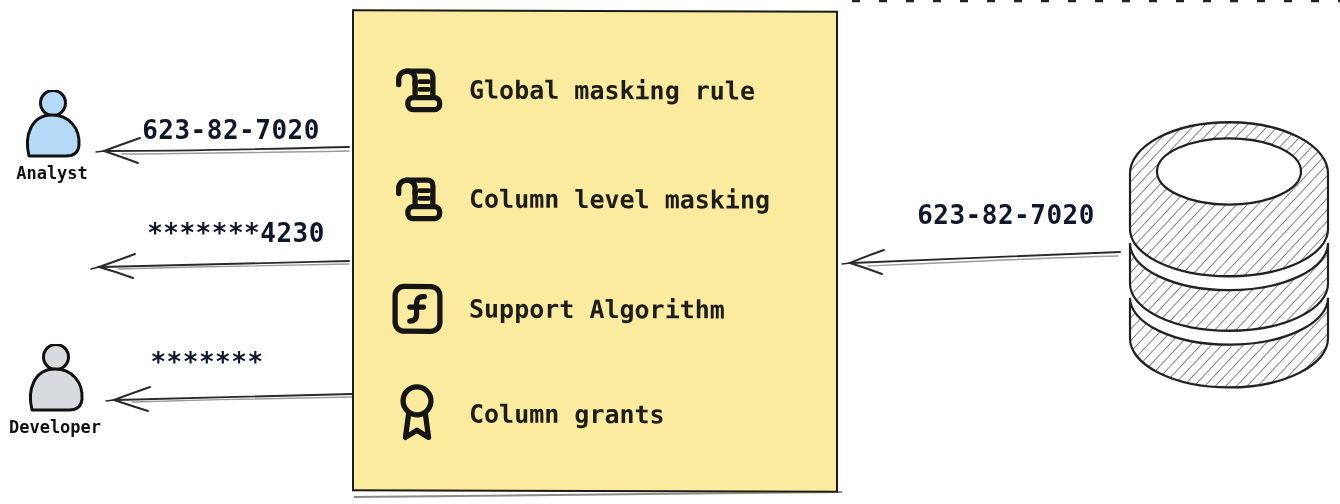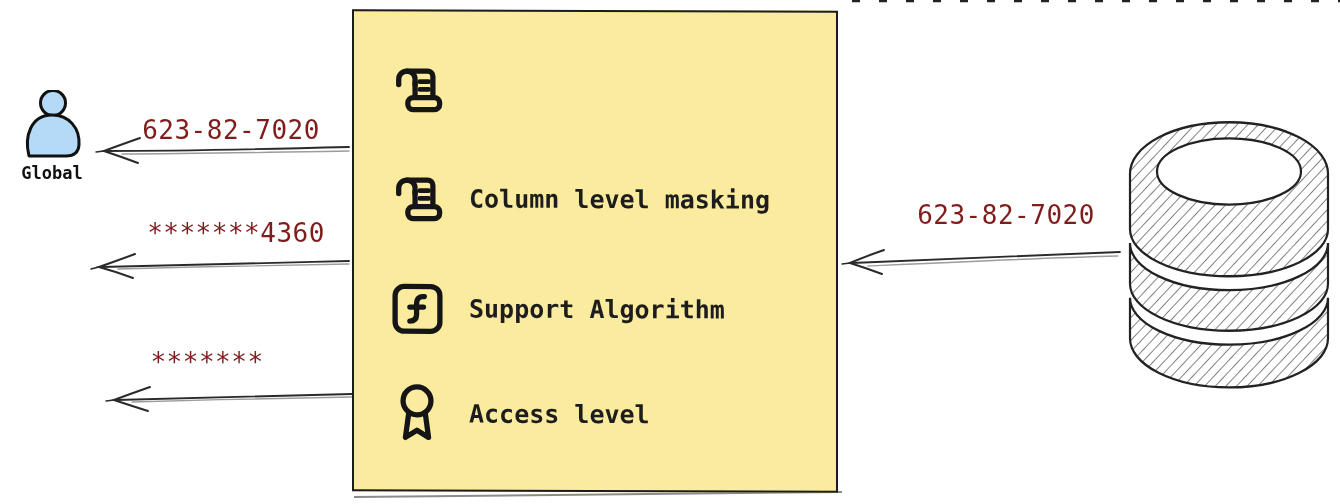--- a/index.html
+++ b/index.html
@@ -10,21 +10,21 @@
   svg{display:block;}
   .layer{position:absolute;left:0;top:0;}
 
   
   .persona{position:absolute;width:110px;display:flex;flex-direction:column;align-items:center;}
   .persona-label{margin-top:5px;font-size:17px;font-weight:bold;color:#111;white-space:nowrap;}
 
   
   .flow-label{
     position:absolute;transform:translateX(-50%);white-space:nowrap;
-    font-size:26px;font-weight:normal;letter-spacing:0.5px;color:#7f1d1d;
+    font-size:26px;font-weight:bold;letter-spacing:0.5px;color:#0f172a;
   }
 
   
   .masking-box{
     position:absolute;left:352px;top:10px;width:486px;height:482px;box-sizing:border-box;
     background:#fbeb9e;border:2px solid #1c1c1c;transform:skewY(0.2deg);
   }
   .box-item{position:absolute;left:33px;display:flex;align-items:center;height:64px;}
   .box-item .icon{width:60px;display:flex;justify-content:center;align-items:center;flex:0 0 auto;}
   .box-item-label{margin-left:22px;font-size:25px;font-weight:bold;color:#1d1d1d;white-space:nowrap;}
@@ -70,43 +70,51 @@
       <path d="M884 250 Q 864 257 850 263 Q 866 268 882 274" stroke-width="2"></path>
       <path d="M850 263 L 842 264" stroke-width="1.4"></path>
     </g>
   </svg>
 
   <div class="persona" style="left:-3px;top:90px">
     <svg width="66" height="68" viewBox="0 0 66 68">
       <circle cx="34" cy="13" r="12.5" stroke="#111" stroke-width="3" fill="#b4daf8"></circle>
       <path d="M10,66 C5,46 12,25 33,25 C50,25 61,38 60,55 C59.5,62 55,66 47,66 Z" stroke="#111" stroke-width="3" stroke-linejoin="round" fill="#b4daf8"></path>
     </svg>
-    <div class="persona-label">Global</div>
+    <div class="persona-label">Analyst</div>
   </div>
 
 
+  <div class="persona" style="left:0px;top:344px">
+    <svg width="66" height="68" viewBox="0 0 66 68">
+      <circle cx="34" cy="13" r="12.5" stroke="#111" stroke-width="3" fill="#d7dade"></circle>
+      <path d="M10,66 C5,46 12,25 33,25 C50,25 61,38 60,55 C59.5,62 55,66 47,66 Z" stroke="#111" stroke-width="3" stroke-linejoin="round" fill="#d7dade"></path>
+    </svg>
+    <div class="persona-label">Developer</div>
+  </div>
 
   <div class="flow-label" style="left:231px;top:115px">623-82-7020</div>
-  <div class="flow-label" style="left:236px;top:218px">*******4360</div>
+  <div class="flow-label" style="left:236px;top:218px">*******4230</div>
   <div class="flow-label" style="left:207px;top:347px">*******</div>
   <div class="flow-label" style="left:1006px;top:200px">623-82-7020</div>
 
   <div class="masking-box">
 
     <div class="box-item row-0">
       <span class="icon">
         <svg width="54" height="52" viewBox="0 0 56 54" fill="none" stroke="#151515" stroke-width="5.5" stroke-linecap="round" stroke-linejoin="round">
           <path d="M9 22 v-5.5 a8.5 8.5 0 0 1 17 0 V22"></path>
           <path d="M17.5 8 H39 a5.5 5.5 0 0 1 5.5 5.5 V35"></path>
           <path d="M26 20 V35"></path>
           <rect x="18.5" y="35.5" width="33" height="12.5" rx="5.5"></rect>
           <path d="M31 19 h9" stroke-width="5"></path>
           <path d="M31 27 h9" stroke-width="5"></path>
         </svg>
       </span>
+      <span class="box-item-label">Global masking rule</span>
     </div>
 
     <div class="box-item row-1">
       <span class="icon">
         <svg width="54" height="52" viewBox="0 0 56 54" fill="none" stroke="#151515" stroke-width="5.5" stroke-linecap="round" stroke-linejoin="round">
           <path d="M9 22 v-5.5 a8.5 8.5 0 0 1 17 0 V22"></path>
           <path d="M17.5 8 H39 a5.5 5.5 0 0 1 5.5 5.5 V35"></path>
           <path d="M26 20 V35"></path>
           <rect x="18.5" y="35.5" width="33" height="12.5" rx="5.5"></rect>
           <path d="M31 19 h9" stroke-width="5"></path>
@@ -127,21 +135,21 @@
       <span class="box-item-label">Support Algorithm</span>
     </div>
 
     <div class="box-item row-3">
       <span class="icon">
         <svg width="50" height="62" viewBox="0 0 52 62" fill="none" stroke="#151515" stroke-width="5.5" stroke-linecap="round" stroke-linejoin="round">
           <circle cx="26" cy="18" r="14.5"></circle>
           <path d="M34.5 30 L38 56 L26 48.5 L14 56 L17.5 30"></path>
         </svg>
       </span>
-      <span class="box-item-label">Access level</span>
+      <span class="box-item-label">Column grants</span>
     </div>
 
   </div>
 
   <svg class="db" width="206" height="278" viewBox="0 0 206 260" preserveAspectRatio="none">
     <defs>
       <pattern id="hatch" patternUnits="userSpaceOnUse" width="7.5" height="7.5" patternTransform="rotate(45)">
         <line x1="0" y1="0" x2="0" y2="7.5" stroke="#5f5f5f" stroke-width="1.5"></line>
       </pattern>
     </defs>

